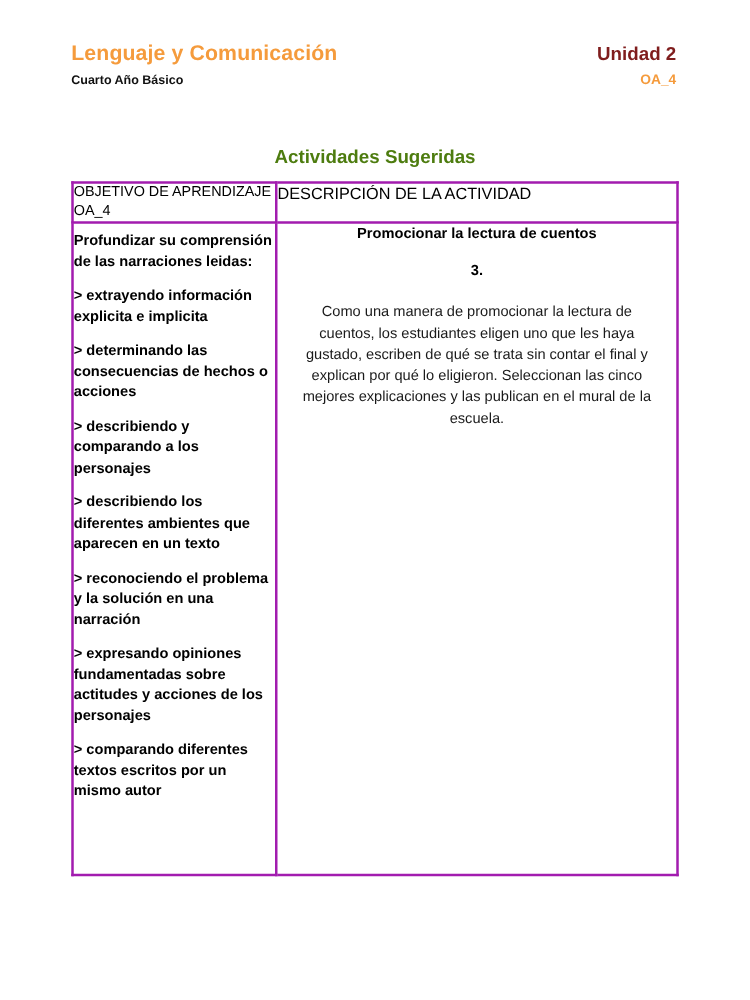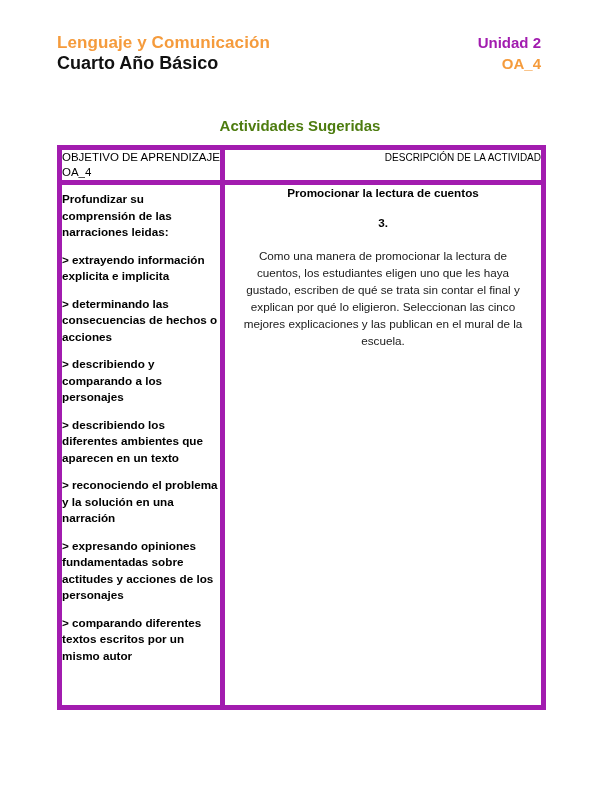--- a/index.html
+++ b/index.html
@@ -39,36 +39,36 @@
   }
   .header-left-title {
     font-size: 17px;
     font-weight: bold;
     color: #F59B3C;
     line-height: 21px;
     letter-spacing: 0.1px;
     white-space: nowrap;
   }
   .header-left-subtitle {
-    font-size: 18px;
+    font-size: 10px;
     font-weight: bold;
     color: #111111;
     line-height: 20px;
     white-space: nowrap;
   }
   .header-right-unit {
     font-size: 15px;
     font-weight: bold;
-    color: #a21caf;
+    color: #7f1d1d;
     line-height: 21px;
     text-align: right;
     white-space: nowrap;
   }
   .header-right-oa {
-    font-size: 15px;
+    font-size: 11px;
     font-weight: bold;
     color: #F59B3C;
     line-height: 20px;
     text-align: right;
     white-space: nowrap;
   }
 
   
   .section-title {
     position: absolute;
@@ -85,39 +85,39 @@
   .act-table {
     position: absolute;
     left: 57px;
     top: 145px;
     width: 484px;
     border-collapse: collapse;
     table-layout: fixed;
   }
   .act-table td,
   .act-table th {
-    border: 5px solid #a21caf;
+    border: 2px solid #a21caf;
     vertical-align: top;
     padding: 0;
   }
   col.col-objetivo { width: 163px; }
   col.col-descripcion { width: 321px; }
 
   .th-objetivo {
     font-size: 11.5px;
     font-weight: normal;
     text-align: left;
     padding: 5px 6px 8px 6px;
     line-height: 15px;
     height: 30px;
   }
   .th-descripcion {
-    font-size: 10px;
+    font-size: 13px;
     font-weight: normal;
-    text-align: right;
+    text-align: left;
     padding: 5px 6px 8px 6px;
     line-height: 15px;
   }
 
   .td-objetivo {
     padding: 8px 8px 10px 7px;
     height: 520px;
   }
   .td-descripcion {
     padding: 8px 10px 10px 8px;

